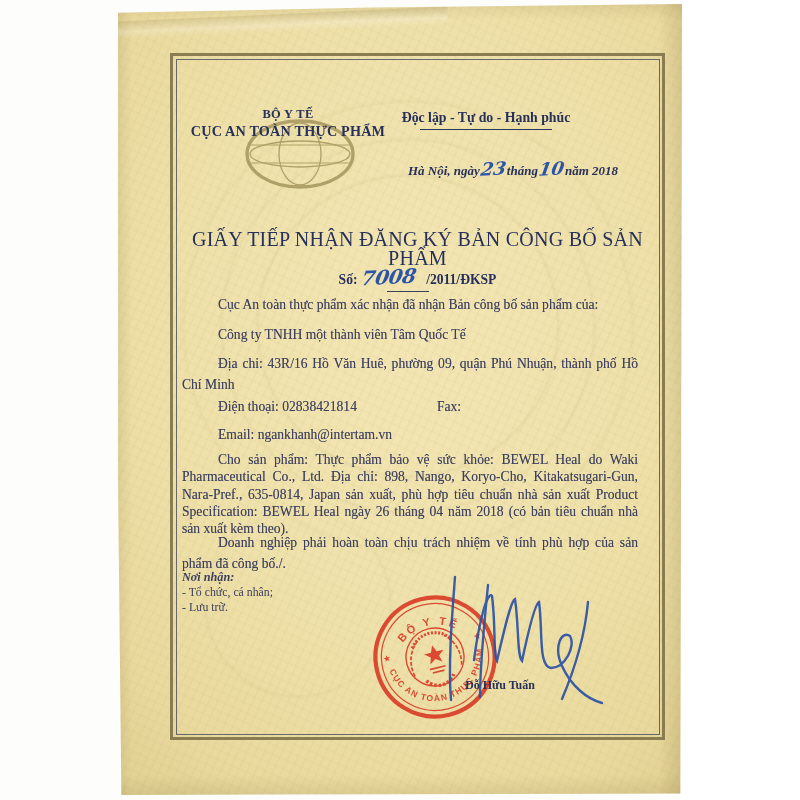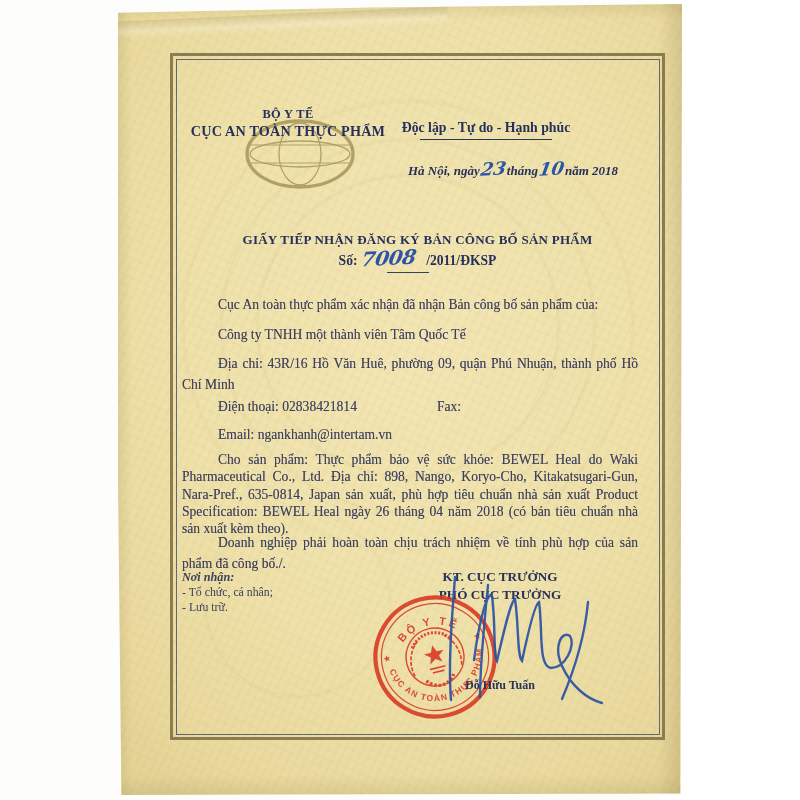--- a/index.html
+++ b/index.html
@@ -36,28 +36,28 @@
   .navy{color:#26305a;}
   .ink{color:#3d4060;}
   .abs{position:absolute;}
   .ctr{text-align:center;}
   .hdr-left{left:57px;top:102px;width:226px;line-height:16px;z-index:2;}
   .hdr-left .l1{font-size:12.4px;font-weight:bold;letter-spacing:.4px;}
   .hdr-left .l2{font-size:14.2px;font-weight:bold;letter-spacing:.2px;margin-top:1px;}
   .logo-wm{left:124px;top:112px;z-index:1;opacity:.72;}
   .hdr-right{left:246px;top:100px;width:244px;z-index:2;}
   .hdr-right .l1{font-size:12.2px;font-weight:bold;letter-spacing:.1px;}
-  .hdr-right .l2{font-size:13.8px;font-weight:bold;margin-top:16px;}
+  .hdr-right .l2{font-size:13.8px;font-weight:bold;margin-top:6px;}
   .motto-rule{width:132px;margin:3px auto 0;border-bottom:1.4px solid #2a3460;}
   .date-line{left:273px;top:159px;width:244px;font-style:italic;font-weight:bold;font-size:13px;}
   .hand{display:inline-block;font-family:"DejaVu Serif",serif;font-style:italic;font-weight:bold;
     color:#2d54a6;transform:skewX(-12deg) rotate(-3deg);line-height:0;}
   .hand-date{font-size:18px;margin:0 1px;}
   .title-blk{left:52px;top:226px;width:495px;z-index:2;}
-  .title-main{font-size:13px;font-weight:bold;letter-spacing:.25px;line-height:19px;}
+  .title-main{font-size:20px;font-weight:normal;letter-spacing:.25px;line-height:19px;}
   .num-line{font-size:13.6px;font-weight:bold;line-height:20px;margin-top:2px;}
   .hand-num{font-size:20px;letter-spacing:-.5px;margin:0 10px 0 5px;}
   .num-rule{width:42px;border-bottom:1.6px solid #3a4058;margin:1px auto 0;transform:translateX(-10px);}
   .bp{left:64px;width:456px;font-size:13.6px;line-height:17.5px;
     text-shadow:0 0 .5px rgba(61,64,96,.5);}
   .just{text-align:justify;text-indent:36px;}
   .ind{text-indent:36px;}
   .fax-gap{margin-left:80px;}
   .noi-nhan{left:64px;top:566px;width:190px;}
   .noi-nhan .lbl{font-size:12.2px;font-weight:bold;font-style:italic;}
@@ -119,24 +119,20 @@
     </div>
     <div class="abs bp ink just" style="top:447px;line-height:17.3px">Cho sản phẩm: Thực phẩm bảo vệ sức khỏe: BEWEL Heal do Waki Pharmaceutical Co., Ltd. Địa chỉ: 898, Nango, Koryo-Cho, Kitakatsugari-Gun, Nara-Pref., 635-0814, Japan sản xuất, phù hợp tiêu chuẩn nhà sản xuất Product Specification: BEWEL Heal ngày 26 tháng 04 năm 2018 (có bản tiêu chuẩn nhà sản xuất kèm theo).</div>
     <div class="abs bp ink just" style="top:529px;line-height:20.5px">Doanh nghiệp phải hoàn toàn chịu trách nhiệm về tính phù hợp của sản phẩm đã công bố./.</div>
 
     <div class="abs noi-nhan ink">
       <div class="lbl">Nơi nhận:</div>
       <div class="it">- Tổ chức, cá nhân;</div>
       <div class="it">- Lưu trữ.</div>
     </div>
 
-    <div class="abs ctr sign-titles navy">
-      <div>KT. CỤC TRƯỞNG</div>
-      <div>PHÓ CỤC TRƯỞNG</div>
-    </div>
 
     <svg class="abs stamp" width="132" height="132" viewBox="-66 -66 132 132">
       <defs>
         <path id="st-top" d="M -42,4 A 42.5 42.5 0 0 1 42,4"></path>
         <path id="st-bot" d="M -48,-4 A 48 48 0 0 0 48,-4"></path>
       </defs>
       <g transform="rotate(-14)" stroke="#d93a24" fill="none">
         <circle r="59.5" stroke-width="4.2"></circle>
         <circle r="53.5" stroke-width="1.2"></circle>
         <text font-size="11" font-weight="bold" letter-spacing="2.5" fill="#d93a24" stroke="none" font-family="Liberation Sans, sans-serif" text-anchor="middle">

